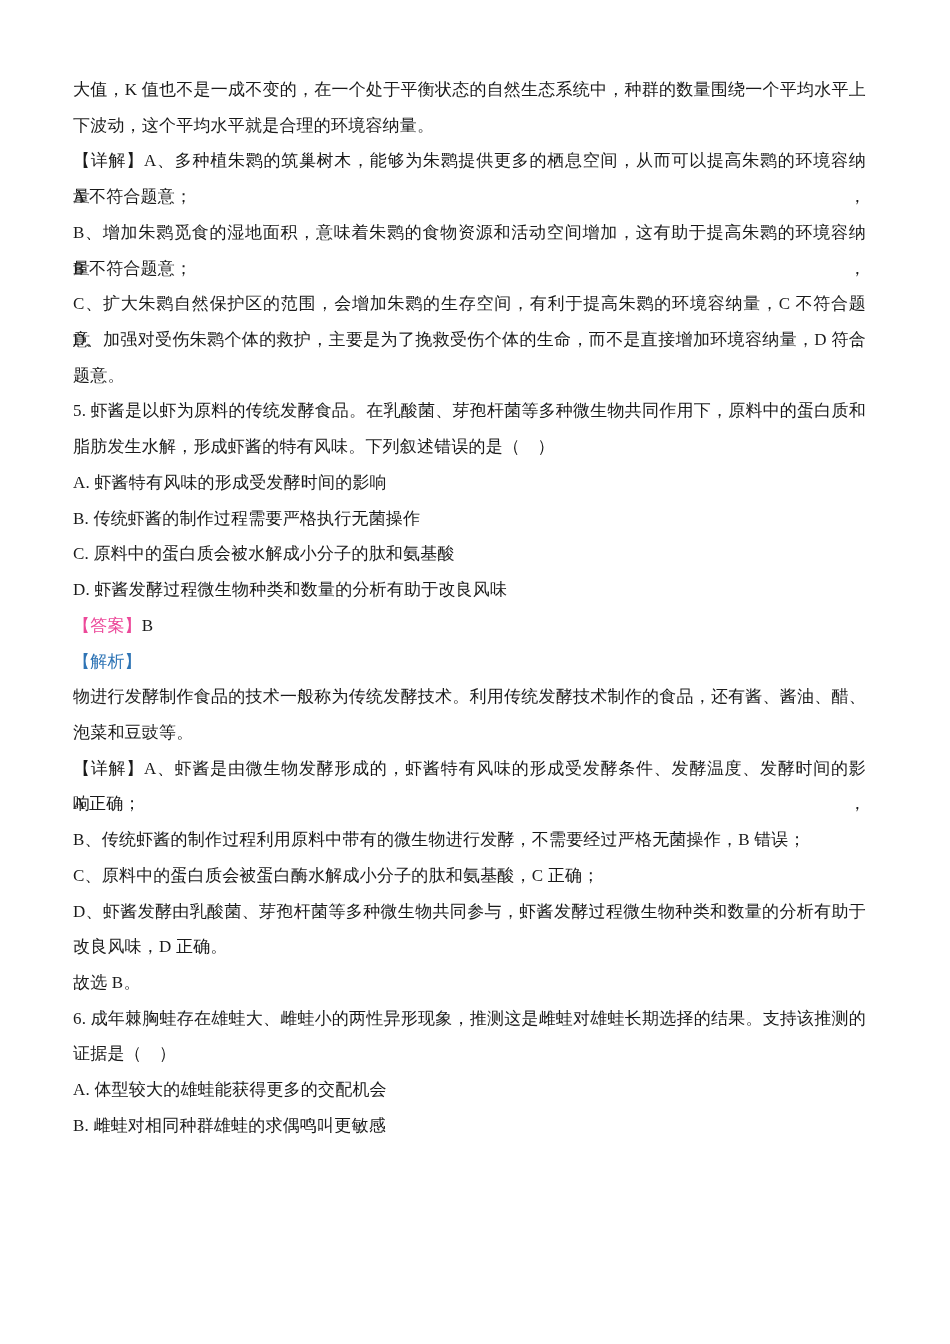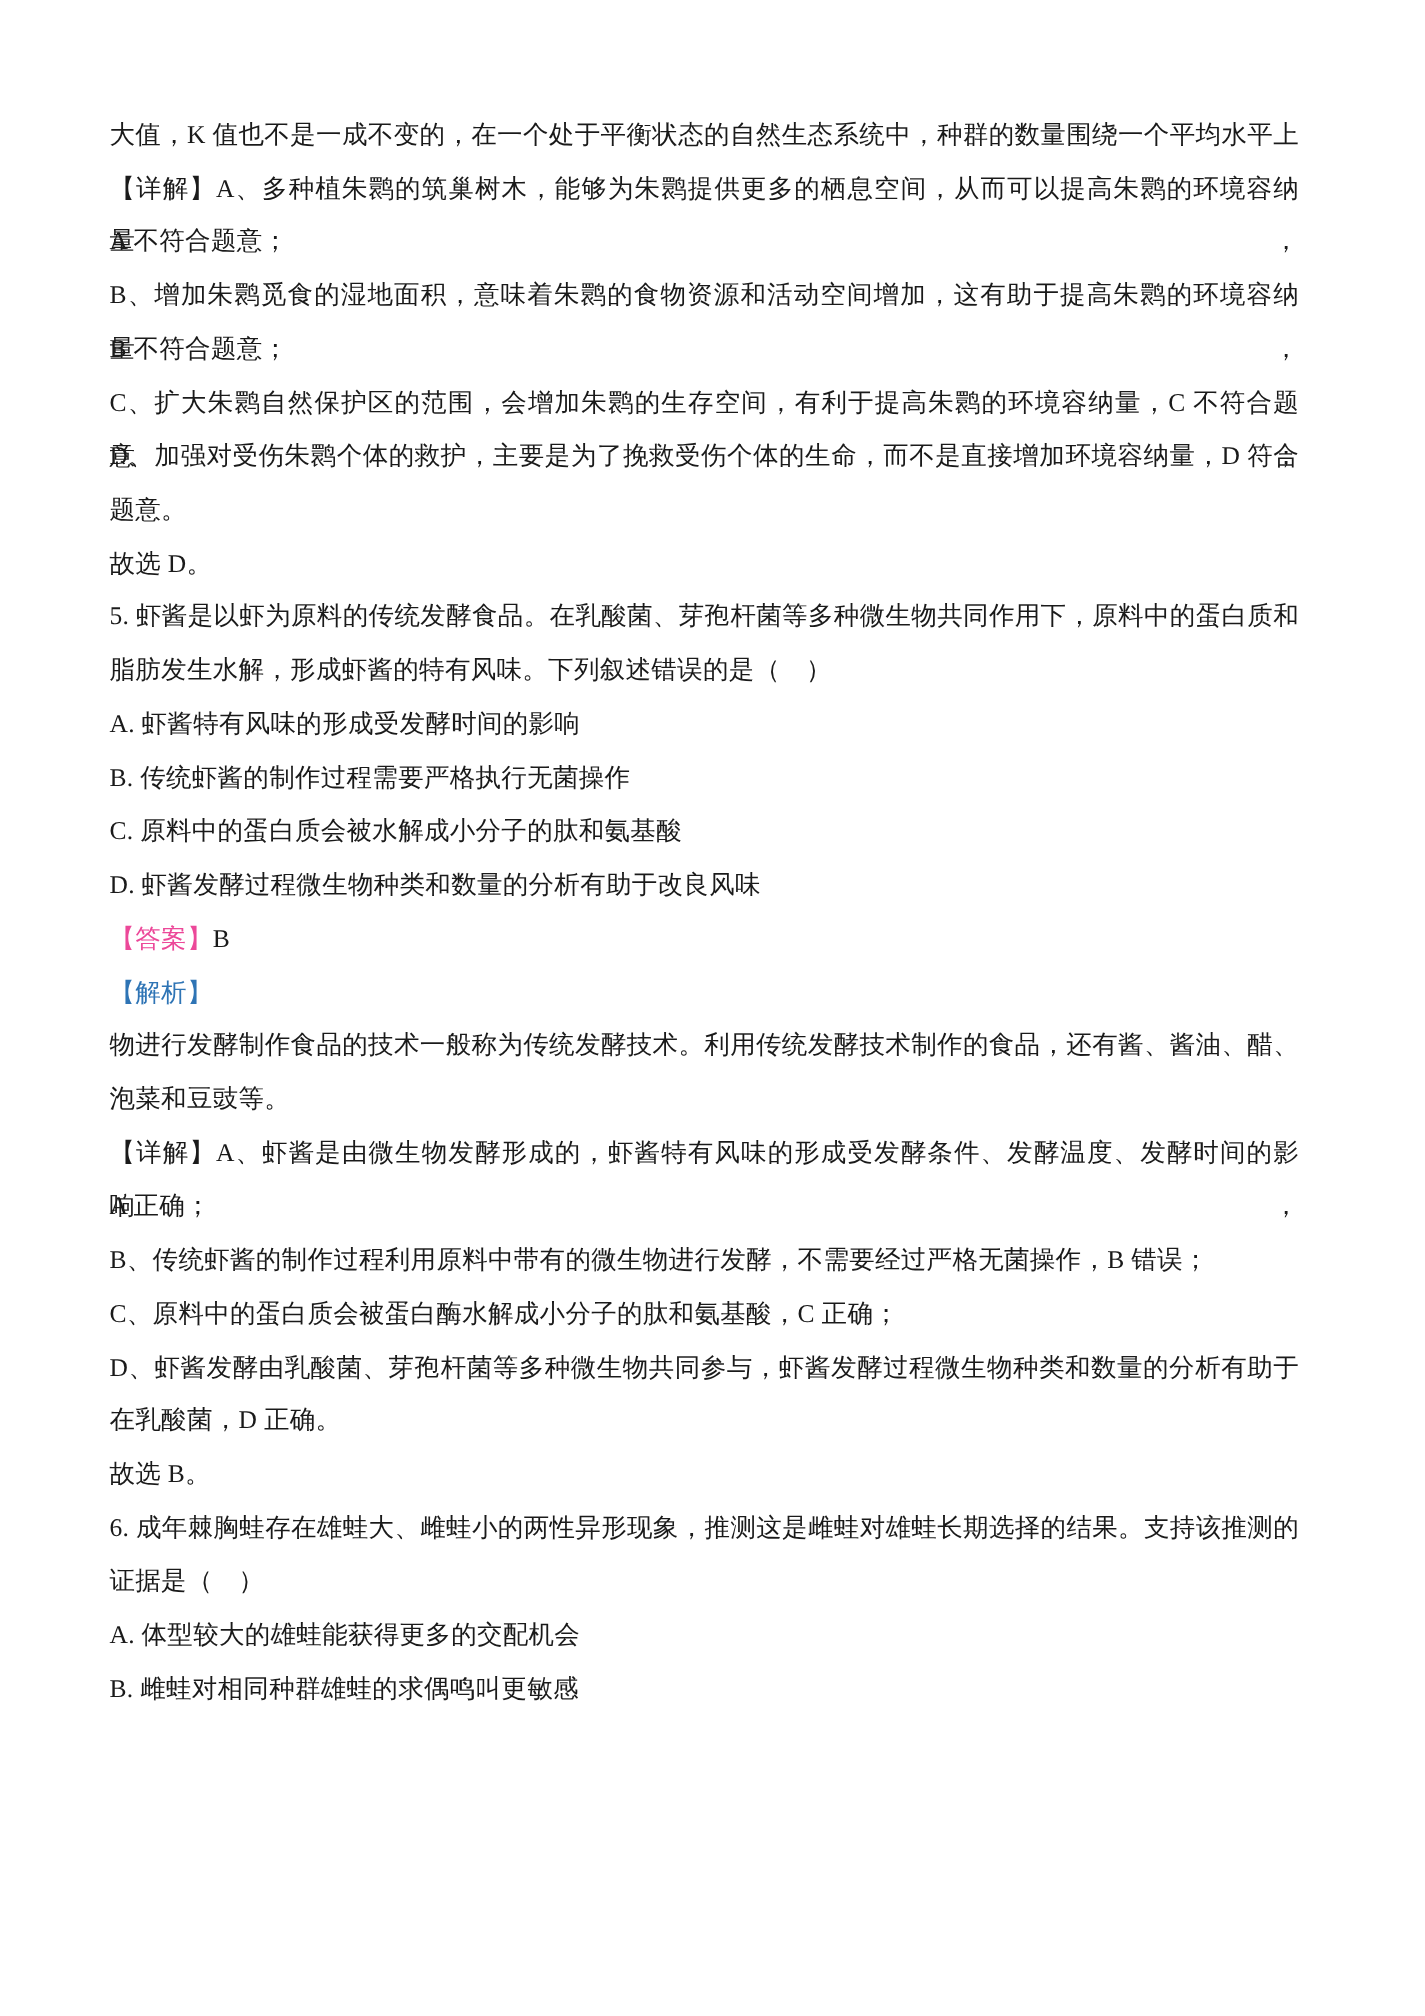--- a/index.html
+++ b/index.html
@@ -52,44 +52,44 @@
     background: #6a6a6a;
     border-radius: 50%;
   }
 </style>
 </head>
 <body>
 
 <div class="page" style="color: rgb(26, 26, 26);">
   <main class="content">
       <div class="line j"><span>大值，K 值也不是一成不变的，在一个处于平衡状态的自然生态系统中，种群的数量围绕一个平均水平上</span></div>
+      <div class="line"><span>下波动，这个平均水平就是合理的环境容纳量。</span></div>
       <div class="line j"><span>【详解】A、多种植朱鹮的筑巢树木，能够为朱鹮提供更多的栖息空间，从而可以提高朱鹮的环境容纳量，</span></div>
       <div class="line"><span>A 不符合题意；</span></div>
       <div class="line j"><span>B、增加朱鹮觅食的湿地面积，意味着朱鹮的食物资源和活动空间增加，这有助于提高朱鹮的环境容纳量，</span></div>
       <div class="line"><span>B 不符合题意；</span></div>
       <div class="line j"><span>C、扩大朱鹮自然保护区的范围，会增加朱鹮的生存空间，有利于提高朱鹮的环境容纳量，C 不符合题意；</span></div>
       <div class="line j"><span>D、加强对受伤朱鹮个体的救护，主要是为了挽救受伤个体的生命，而不是直接增加环境容纳量，D 符合</span></div>
       <div class="line"><span>题意。</span></div>
-      <div class="line"><span>故选 D。</span></div>
       <div class="line j"><span>5. 虾酱是以虾为原料的传统发酵食品。在乳酸菌、芽孢杆菌等多种微生物共同作用下，原料中的蛋白质和</span></div>
       <div class="line"><span>脂肪发生水解，形成虾酱的特有风味。下列叙述错误的是（　）</span></div>
       <div class="line"><span>A. 虾酱特有风味的形成受发酵时间的影响</span></div>
       <div class="line"><span>B. 传统虾酱的制作过程需要严格执行无菌操作</span></div>
       <div class="line"><span>C. 原料中的蛋白质会被水解成小分子的肽和氨基酸</span></div>
       <div class="line"><span>D. 虾酱发酵过程微生物种类和数量的分析有助于改良风味</span></div>
       <div class="line"><span style="color: #ec4899;">【答案】</span><span>B</span></div>
       <div class="line"><span style="color: rgb(46, 116, 181);">【解析】</span></div>
       <div class="line j"><span>物进行发酵制作食品的技术一般称为传统发酵技术。利用传统发酵技术制作的食品，还有酱、酱油、醋、</span></div>
       <div class="line"><span>泡菜和豆豉等。</span></div>
       <div class="line j"><span>【详解】A、虾酱是由微生物发酵形成的，虾酱特有风味的形成受发酵条件、发酵温度、发酵时间的影响，</span></div>
       <div class="line"><span>A 正确；</span></div>
       <div class="line"><span>B、传统虾酱的制作过程利用原料中带有的微生物进行发酵，不需要经过严格无菌操作，B 错误；</span></div>
       <div class="line"><span>C、原料中的蛋白质会被蛋白酶水解成小分子的肽和氨基酸，C 正确；</span></div>
       <div class="line j"><span>D、虾酱发酵由乳酸菌、芽孢杆菌等多种微生物共同参与，虾酱发酵过程微生物种类和数量的分析有助于</span></div>
-      <div class="line"><span>在乳酸菌，D 正确。</span></div>
+      <div class="line"><span>改良风味，D 正确。</span></div>
       <div class="line"><span>故选 B。</span></div>
       <div class="line j"><span>6. 成年棘胸蛙存在雄蛙大、雌蛙小的两性异形现象，推测这是雌蛙对雄蛙长期选择的结果。支持该推测的</span></div>
       <div class="line"><span>证据是（　）</span></div>
       <div class="line"><span>A. 体型较大的雄蛙能获得更多的交配机会</span></div>
       <div class="line"><span>B. 雌蛙对相同种群雄蛙的求偶鸣叫更敏感</span></div>
     </main>
   <div class="stray"></div>
   <footer class="footer">
     <span>第 3 页/共 26 页</span>
   </footer>

